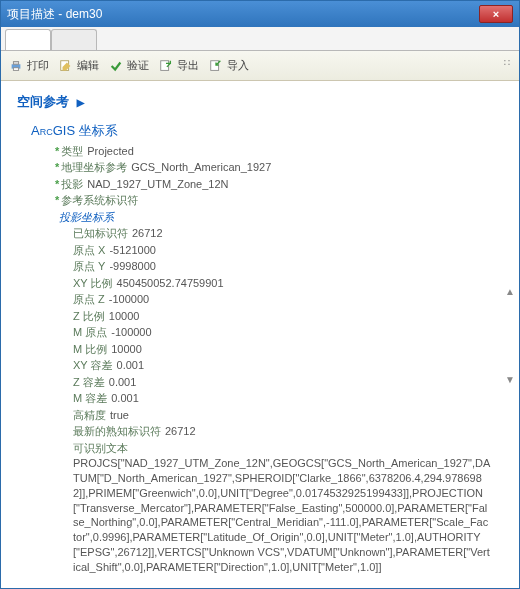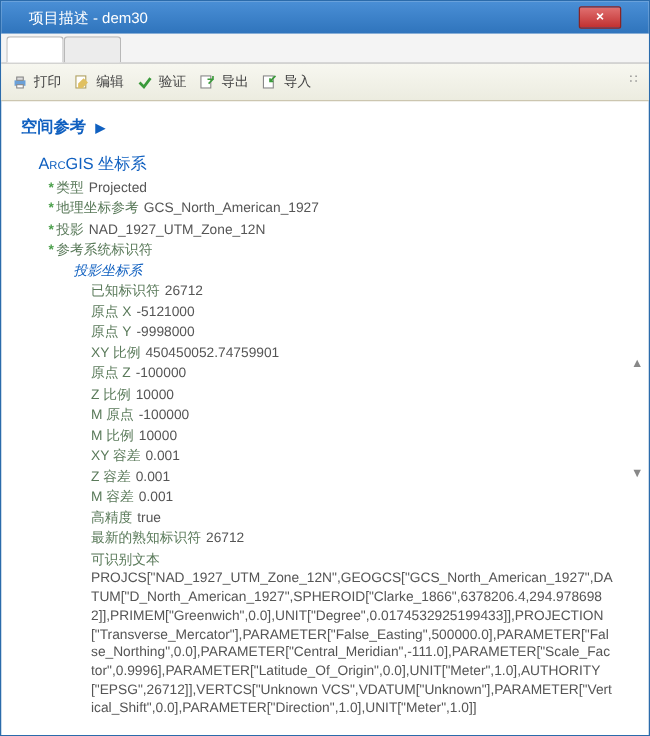--- a/index.html
+++ b/index.html
@@ -1,19 +1,19 @@
 <!DOCTYPE html>
 <html><head>
 <meta charset="utf-8">
 <style>
   * { margin: 0; padding: 0; box-sizing: border-box; }
   body { font-family: "Microsoft YaHei", Arial, sans-serif; font-size: 11px; background: #fff; }
 
   .window { width: 520px; height: 589px; border:1px solid #2b6bab; background:#fff; display:flex; flex-direction:column; }
-  .titlebar { height:26px; background:linear-gradient(#4a8fd6,#2f74bc); display:flex; align-items:center; padding:0 22px; color:#fff; font-size:12px; }
+  .titlebar { height:26px; background:linear-gradient(#4a8fd6,#2f74bc); display:flex; align-items:center; padding:0 6px; color:#fff; font-size:12px; }
   .titlebar-spacer{flex:1;}
   .close-btn{ width:34px;height:18px;background:linear-gradient(#e07070,#c13030); border:1px solid #8a2424; border-radius:2px; display:flex;align-items:center;justify-content:center; color:#fff;font-weight:bold; font-size:11px;}
 
   .tabbar{ height:24px; border-bottom:1px solid #b8b8b8; background:#f4f4f4; display:flex; padding-left:4px; }
   .tab{ padding:20px 12px 0; border:1px solid #b8b8b8; border-bottom:none; background:#fff; margin-right:0px; margin-top:2px; border-radius:3px 3px 0 0; font-size:10px;color:#4d7c0f;}
   .tab.inactive{ background:#ececec; }
 
   .toolbar{ height:30px; background:linear-gradient(#f7f7f0,#ecece0); border-bottom:1px solid #ccc6b0; display:flex;align-items:center;padding:0 8px;gap:10px; position:relative;}
   .tbtn{ display:flex;align-items:center;gap:4px;color:#444;font-size:11px;}
   .tbar-right{position:absolute;right:6px;top:6px;font-size:10px;color:#888;letter-spacing:3px;}
@@ -24,21 +24,21 @@
 
   .section-header{ color:#1060c0; font-size:13px; font-weight:bold; margin:4px 0 10px 6px;}
   .tri{ color:#1060c0; font-size:10px; margin-left:4px;}
 
   .blk{ margin-left:20px; color:#333; line-height:1.5;}
   .head1{ color:#1060c0; font-size:13px; margin-bottom:2px;}
   .head1 .sc{font-variant:small-caps;}
   .star{ color:#4a9f4a; font-weight:bold; margin-right:2px;}
   .lbl{ color:#5a7a5a; }
   .val{ color:#555; margin-left:4px;}
-  .sub1{ margin-left:8px;}
+  .sub1{ margin-left:24px;}
   .sub2{ margin-left:28px;font-style:italic;}
   .sub3{ margin-left:42px;}
   .link{ color:#1060c0;}
   .wkt{ color:#555; margin-left:42px; margin-right:20px; word-break:break-all; line-height:1.35;}
   .mt6{margin-top:10px;}
 </style>
 </head>
 <body>
 
 <div class="window">

